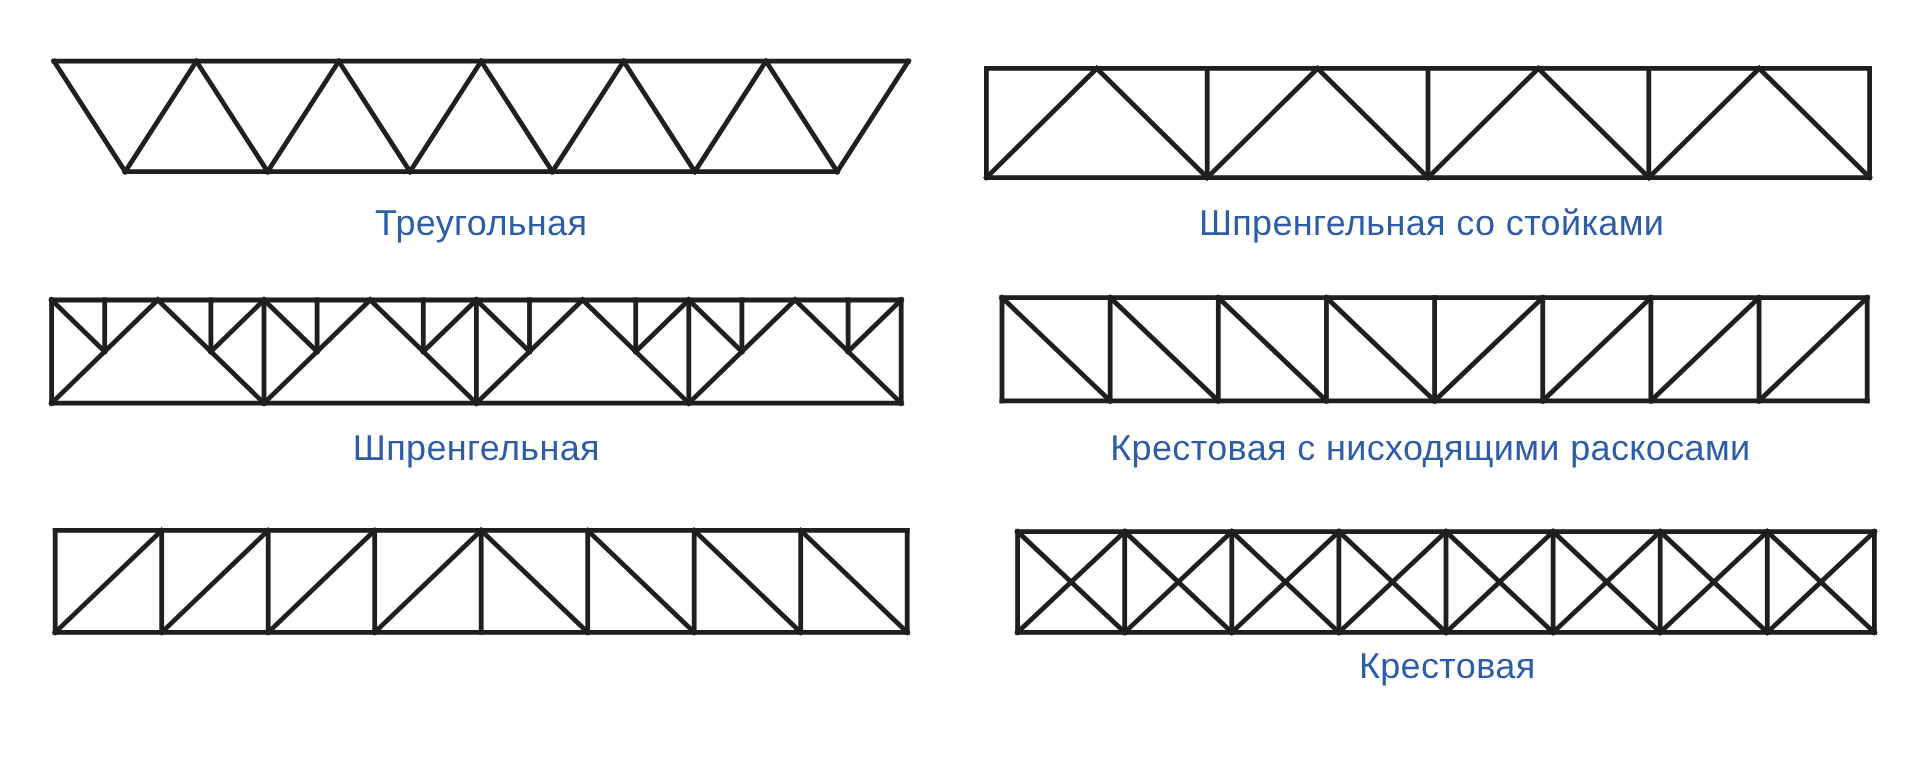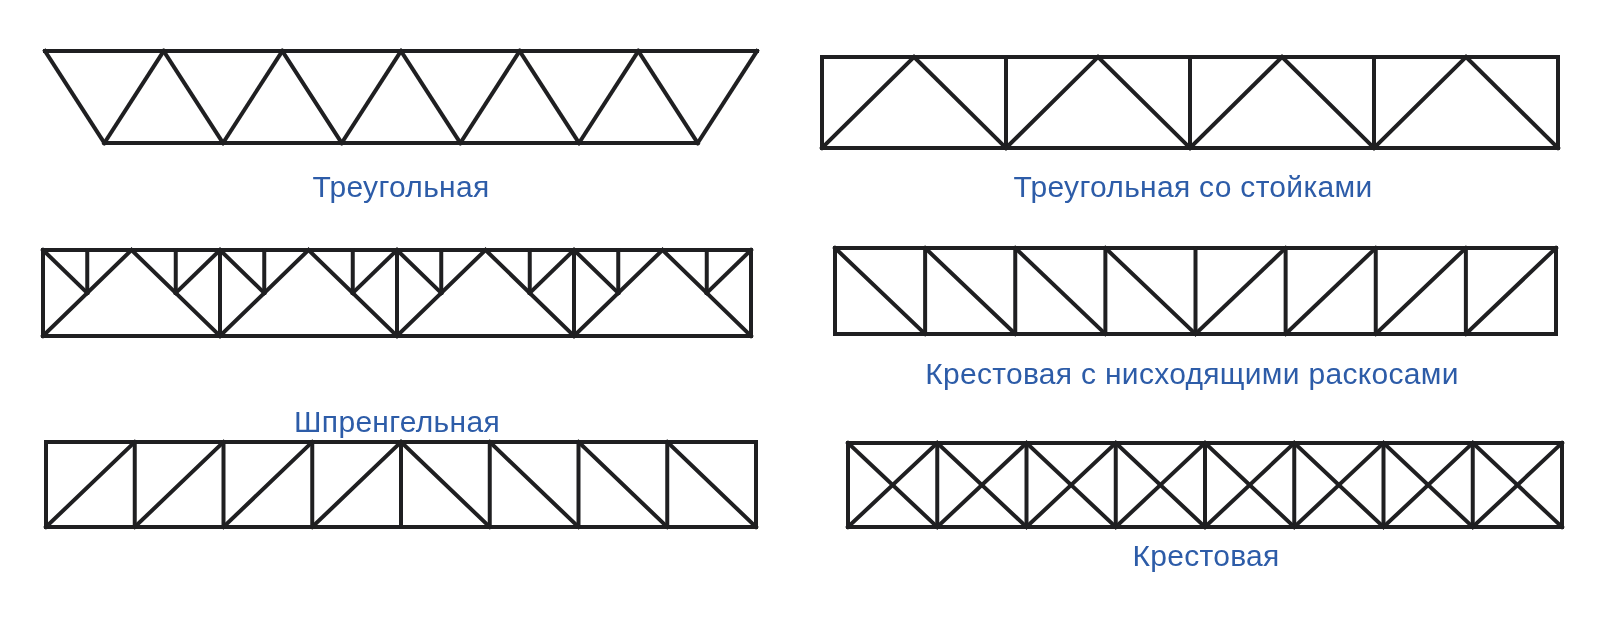--- a/index.html
+++ b/index.html
@@ -74,21 +74,21 @@
         <line x1="0" y1="91" x2="92" y2="0"></line>
         <line x1="92" y1="0" x2="184" y2="91"></line>
         <line x1="184" y1="91" x2="276" y2="0"></line>
         <line x1="276" y1="0" x2="368" y2="91"></line>
         <line x1="368" y1="91" x2="460" y2="0"></line>
         <line x1="460" y1="0" x2="552" y2="91"></line>
         <line x1="552" y1="91" x2="644" y2="0"></line>
         <line x1="644" y1="0" x2="736" y2="91"></line>
       </svg>
   </figure>
-  <div class="truss-label" style="left: 1193px; top: 187px;">Треугольная со стойками</div>
+  <div class="truss-label" style="left: 1193px; top: 187px;">Шпренгельная со стойками</div>
 
   <figure class="truss" style="left: 39px; top: 246px;">
     <svg xmlns="http://www.w3.org/2000/svg" width="716" height="94" viewBox="-4 -4 716 94">
         <line x1="0" y1="0" x2="708" y2="0"></line>
         <line x1="0" y1="86" x2="708" y2="86"></line>
         <line x1="0" y1="0" x2="0" y2="86"></line>
         <line x1="177" y1="0" x2="177" y2="86"></line>
         <line x1="354" y1="0" x2="354" y2="86"></line>
         <line x1="531" y1="0" x2="531" y2="86"></line>
         <line x1="708" y1="0" x2="708" y2="86"></line>
@@ -111,21 +111,21 @@
         <line x1="486.75" y1="0" x2="486.75" y2="43"></line>
         <line x1="531" y1="0" x2="486.75" y2="43"></line>
         <line x1="531" y1="86" x2="619.5" y2="0"></line>
         <line x1="619.5" y1="0" x2="708" y2="86"></line>
         <line x1="531" y1="0" x2="575.25" y2="43"></line>
         <line x1="575.25" y1="0" x2="575.25" y2="43"></line>
         <line x1="663.75" y1="0" x2="663.75" y2="43"></line>
         <line x1="708" y1="0" x2="663.75" y2="43"></line>
       </svg>
   </figure>
-  <div class="truss-label" style="left: 397px; top: 374px; margin-top: 48px;">Шпренгельная</div>
+  <div class="truss-label" style="left: 397px; top: 374px;">Шпренгельная</div>
 
   <figure class="truss" style="left: 831px; top: 244px;">
     <svg xmlns="http://www.w3.org/2000/svg" width="729" height="94" viewBox="-4 -4 729 94">
         <line x1="0" y1="0" x2="721" y2="0"></line>
         <line x1="0" y1="86" x2="721" y2="86"></line>
         <line x1="0" y1="0" x2="0" y2="86"></line>
         <line x1="90.125" y1="0" x2="90.125" y2="86"></line>
         <line x1="180.25" y1="0" x2="180.25" y2="86"></line>
         <line x1="270.375" y1="0" x2="270.375" y2="86"></line>
         <line x1="360.5" y1="0" x2="360.5" y2="86"></line>

